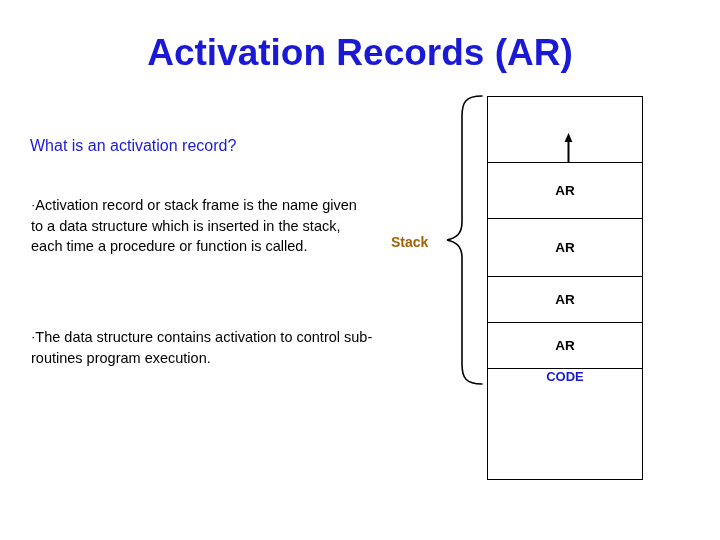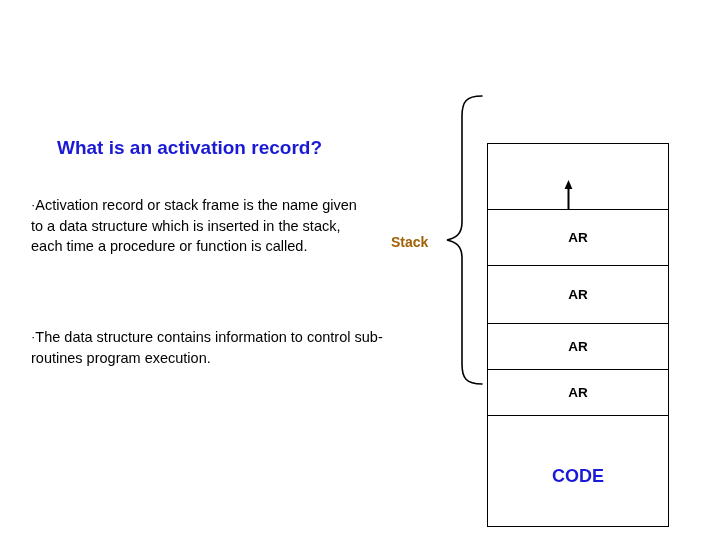--- a/index.html
+++ b/index.html
@@ -32,25 +32,24 @@
     color: #1a1ad6;
     letter-spacing: 0px;
     white-space: nowrap;
   }
 
   
   #question-heading {
     position: absolute;
     left: 30px;
     top: 137px;
-    font-size: 19px;
-    font-weight: bold;
+    font-size: 16px;
+    font-weight: normal;
     color: #1a1ad6;
     white-space: nowrap;
-    margin-left: 27px;
   }
   .bullet-block {
     position: absolute;
     font-size: 14.5px;
     line-height: 20.5px;
     color: #000000;
     font-weight: normal;
     margin-top: 16px;
   }
   #bullet-1 {
@@ -86,45 +85,44 @@
     top: 94px;
     width: 40px;
     height: 292px;
   }
 
   
   #memory-column {
     position: absolute;
     left: 487px;
     top: 96px;
-    width: 182px;
+    width: 156px;
     height: 384px;
     border: 1.6px solid #000000;
     box-sizing: border-box;
     background: #ffffff;
-    margin-top: 47px;
   }
   .mem-cell {
     position: relative;
     box-sizing: border-box;
     border-bottom: 1.6px solid #000000;
     display: flex;
     align-items: center;
     justify-content: center;
     font-size: 13.5px;
     font-weight: bold;
     color: #000000;
   }
   .mem-cell.last {
     border-bottom: none;
   }
   .mem-cell.code-cell {
     color: #1a1ad6;
-    font-size: 18px;
-    align-items: flex-end;
+    font-size: 13px;
+    align-items: flex-start;
     padding-bottom: 38px;
   }
   .cell-h1 { height: 66px; }
   .cell-h2 { height: 56px; }
   .cell-h3 { height: 58px; }
   .cell-h4 { height: 46px; }
   .cell-h5 { height: 46px; }
   .cell-h6 { height: 109px; }
 
   
@@ -134,29 +132,30 @@
     bottom: -1px;
     width: 13px;
     height: 30px;
   }
 </style>
 </head>
 <body>
 
 <div id="slide">
 
+  <div id="slide-title">Activation Records (AR)</div>
 
   <div id="question-heading">What is an activation record?</div>
 
   <div id="bullet-1" class="bullet-block">
     <span class="bullet-mark">·</span><span>Activation record or stack frame is the name given to a data structure which is inserted in the stack, each time a procedure or function is called.</span>
   </div>
 
   <div id="bullet-2" class="bullet-block">
-    <span class="bullet-mark">·</span><span>The data structure contains information to control  sub-routines program execution.</span>
+    <span class="bullet-mark">·</span><span>The data structure contains activation to control  sub-routines program execution.</span>
   </div>
 
   <div id="stack-label">Stack</div>
 
   <svg id="stack-brace" viewBox="0 0 40 292">
     <path d="M 38 2 C 22 2 18 8 18 22 L 18 128 C 18 140 12 144 3 146 C 12 148 18 152 18 164 L 18 270 C 18 284 22 290 38 290" fill="none" stroke="#000000" stroke-width="1.6" stroke-linecap="round"></path>
   </svg>
 
   <div id="memory-column">
 

